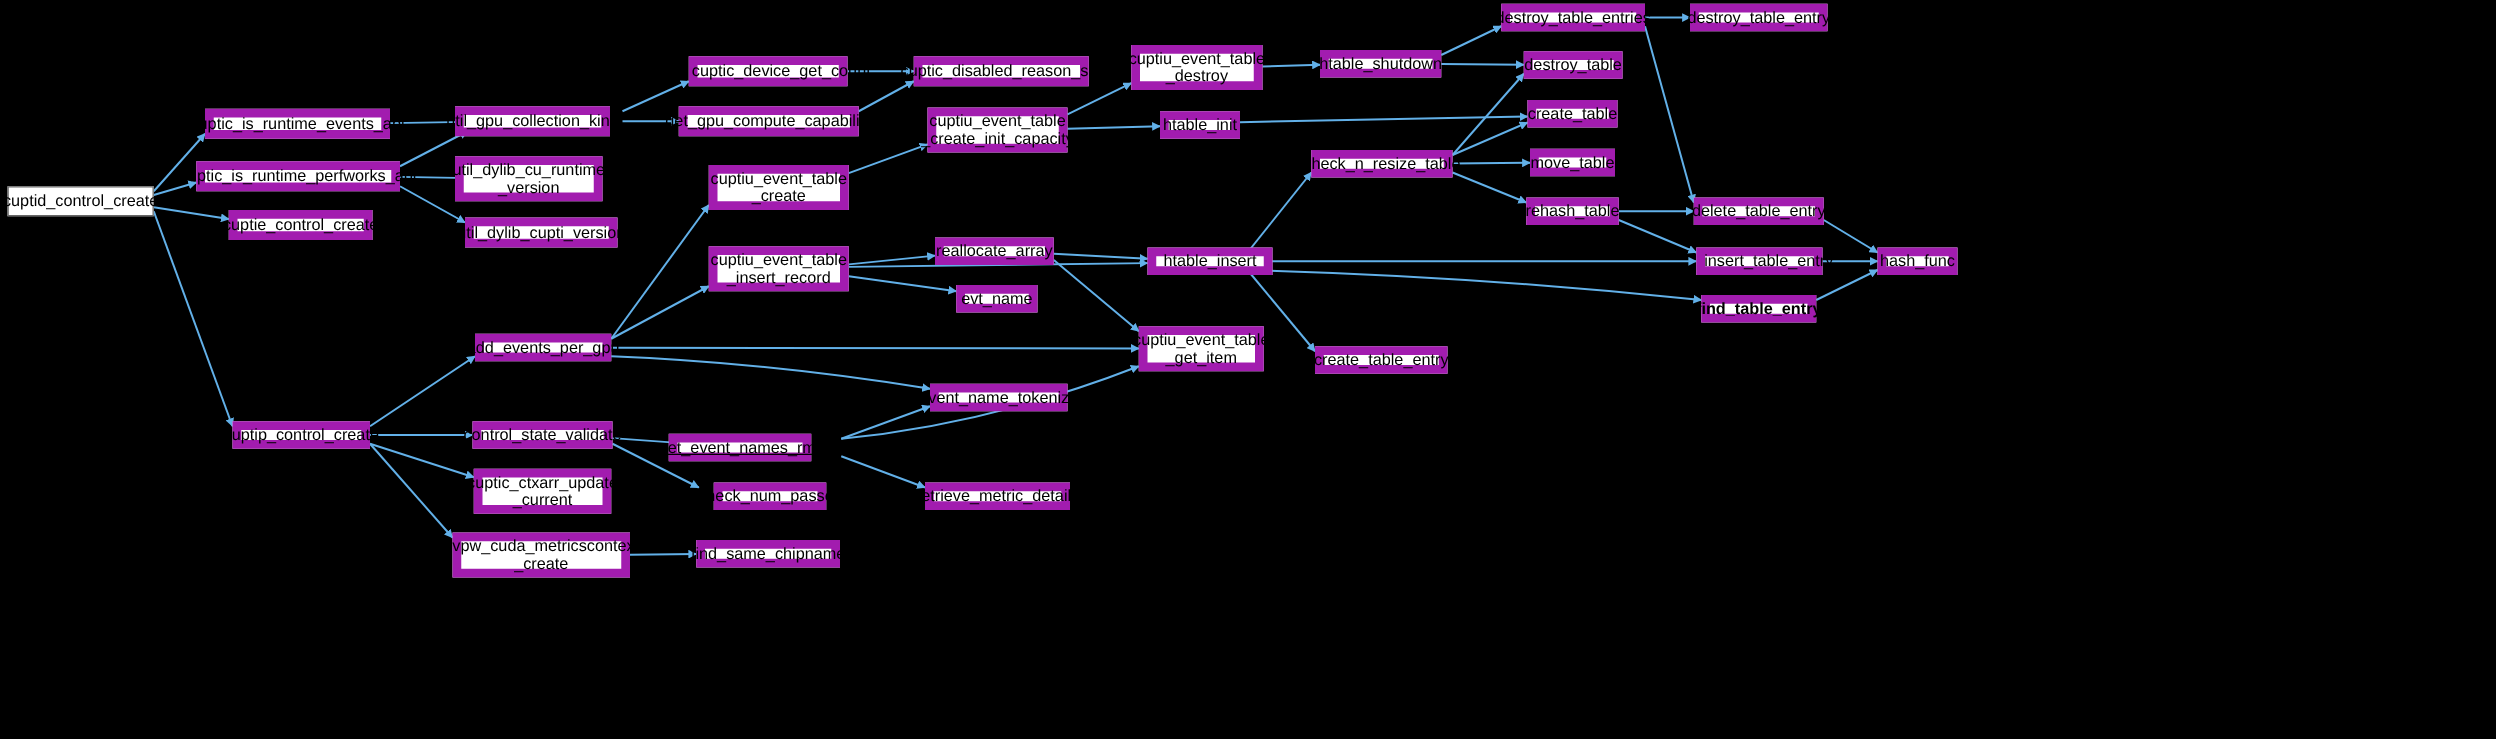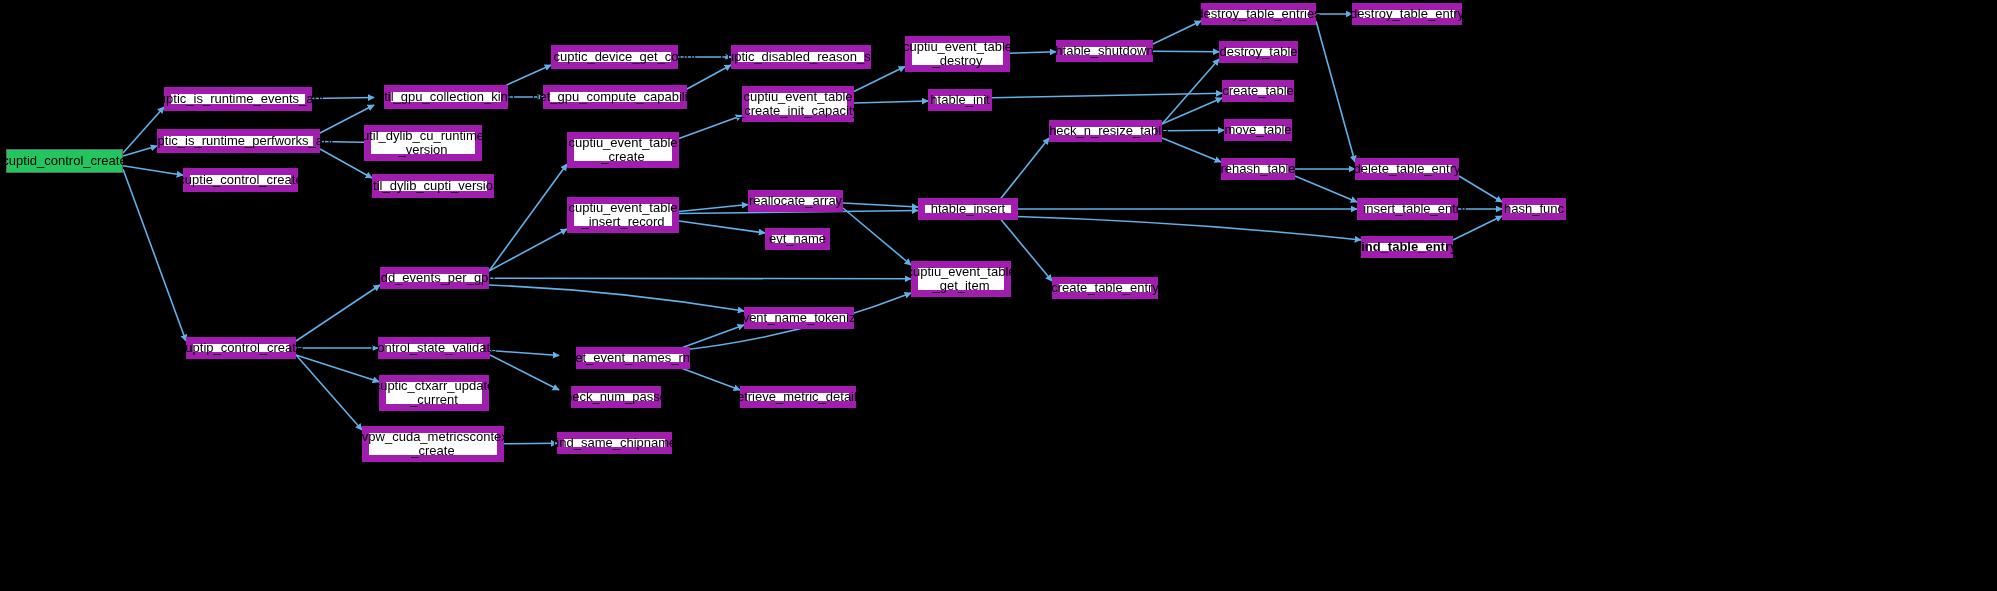--- a/index.html
+++ b/index.html
@@ -33,21 +33,21 @@
     line-height: 14px;
     display: flex;
     align-items: center;
     justify-content: center;
     text-align: center;
     white-space: pre-line;
     letter-spacing: 0px;
     z-index: 5;
   }
   .node.root {
-    background: #22c55e;
+    background: #ffffff;
     border: 1px solid #666666;
   }
 </style>
 </head>
 <body>
 
 <div id="canvas">
   <svg id="edge-layer" viewBox="0 0 1997 591" xmlns="http://www.w3.org/2000/svg">
       <defs>
         <marker id="arrow" viewBox="0 0 10 10" refX="9" refY="5" markerWidth="7" markerHeight="7" orient="auto-start-reverse" markerUnits="userSpaceOnUse">
@@ -105,21 +105,21 @@
       <path d="M 490 355 L 559 390" stroke="#62b0e8" stroke-width="1.6" fill="none" marker-end="url(#arrow)"></path>
       <path d="M 673 351 L 744 325" stroke="#62b0e8" stroke-width="1.6" fill="none" marker-end="url(#arrow)"></path>
       <path d="M 673 351 Q 792 339.4 911 293" stroke="#62b0e8" stroke-width="1.6" fill="none" marker-end="url(#arrow)"></path>
       <path d="M 673 365 L 740 390" stroke="#62b0e8" stroke-width="1.6" fill="none" marker-end="url(#arrow)"></path>
       <path d="M 504 443.75 L 557 443.25" stroke="#62b0e8" stroke-width="1.6" fill="none" marker-end="url(#arrow)"></path>
     </svg>
 <div class="node root" style="left: 6px; top: 149px; width: 117px; height: 24px;">cuptid_control_create</div>
     <div class="node" style="left: 164px; top: 87px; width: 148px; height: 24px;">cuptic_is_runtime_events_api</div>
     <div class="node" style="left: 157px; top: 129px; width: 163px; height: 24px;">cuptic_is_runtime_perfworks_api</div>
     <div class="node" style="left: 183px; top: 168px; width: 115px; height: 24px;">cuptie_control_create</div>
-    <div class="node" style="left: 364px; top: 85px; width: 124px; height: 24px; margin-left: 20px;">util_gpu_collection_kind</div>
+    <div class="node" style="left: 364px; top: 85px; width: 124px; height: 24px;">util_gpu_collection_kind</div>
     <div class="node" style="left: 364px; top: 125px; width: 118px; height: 36px;">util_dylib_cu_runtime
 _version</div>
     <div class="node" style="left: 372px; top: 174px; width: 122px; height: 24px;">util_dylib_cupti_version</div>
     <div class="node" style="left: 551px; top: 45px; width: 127px; height: 24px; padding-left: 21px;">cuptic_device_get_count</div>
     <div class="node" style="left: 543px; top: 85px; width: 144px; height: 24px;">get_gpu_compute_capability</div>
     <div class="node" style="left: 731px; top: 45px; width: 140px; height: 24px;">cuptic_disabled_reason_set</div>
     <div class="node" style="left: 742px; top: 86px; width: 112px; height: 36px;">cuptiu_event_table
 _create_init_capacity</div>
     <div class="node" style="left: 567px; top: 132px; width: 112px; height: 36px;">cuptiu_event_table
 _create</div>
@@ -147,17 +147,17 @@
 _get_item</div>
     <div class="node" style="left: 1052px; top: 277px; width: 106px; height: 22px;">create_table_entry</div>
     <div class="node" style="left: 380px; top: 267px; width: 109px; height: 22px;">add_events_per_gpu</div>
     <div class="node" style="left: 744px; top: 307px; width: 110px; height: 22px;">event_name_tokenize</div>
     <div class="node" style="left: 186px; top: 337px; width: 110px; height: 22px;">cuptip_control_create</div>
     <div class="node" style="left: 378px; top: 337px; width: 112px; height: 22px;">control_state_validate</div>
     <div class="node" style="left: 379px; top: 375px; width: 110px; height: 36px;">cuptic_ctxarr_update
 _current</div>
     <div class="node" style="left: 362px; top: 426px; width: 142px; height: 36px;">nvpw_cuda_metricscontext
 _create</div>
-    <div class="node" style="left: 576px; top: 347px; width: 114px; height: 22px;">get_event_names_rmr</div>
+    <div class="node" style="left: 535px; top: 347px; width: 114px; height: 22px; text-decoration: underline;">get_event_names_rmr</div>
     <div class="node" style="left: 571px; top: 386px; width: 90px; height: 22px;">check_num_passes</div>
     <div class="node" style="left: 740px; top: 386px; width: 116px; height: 22px;">retrieve_metric_details</div>
     <div class="node" style="left: 557px; top: 432px; width: 115px; height: 22px;">find_same_chipname</div>
   </div>
 
 </body></html>

